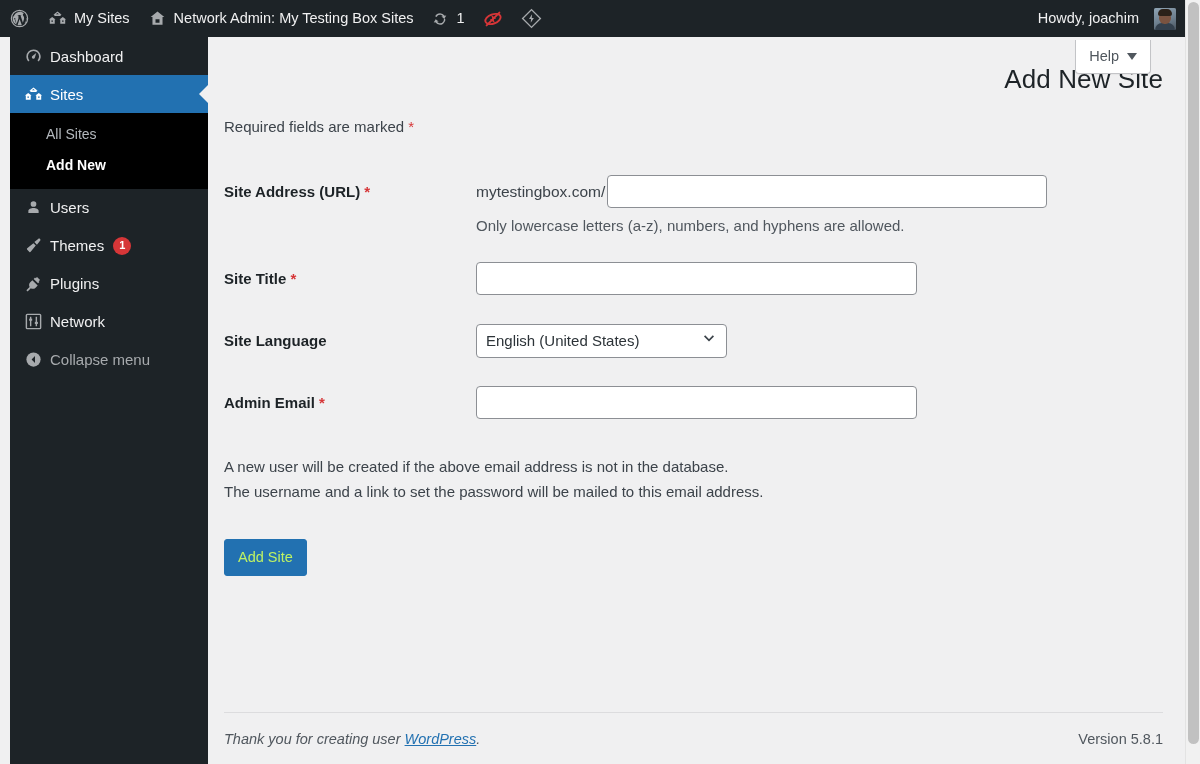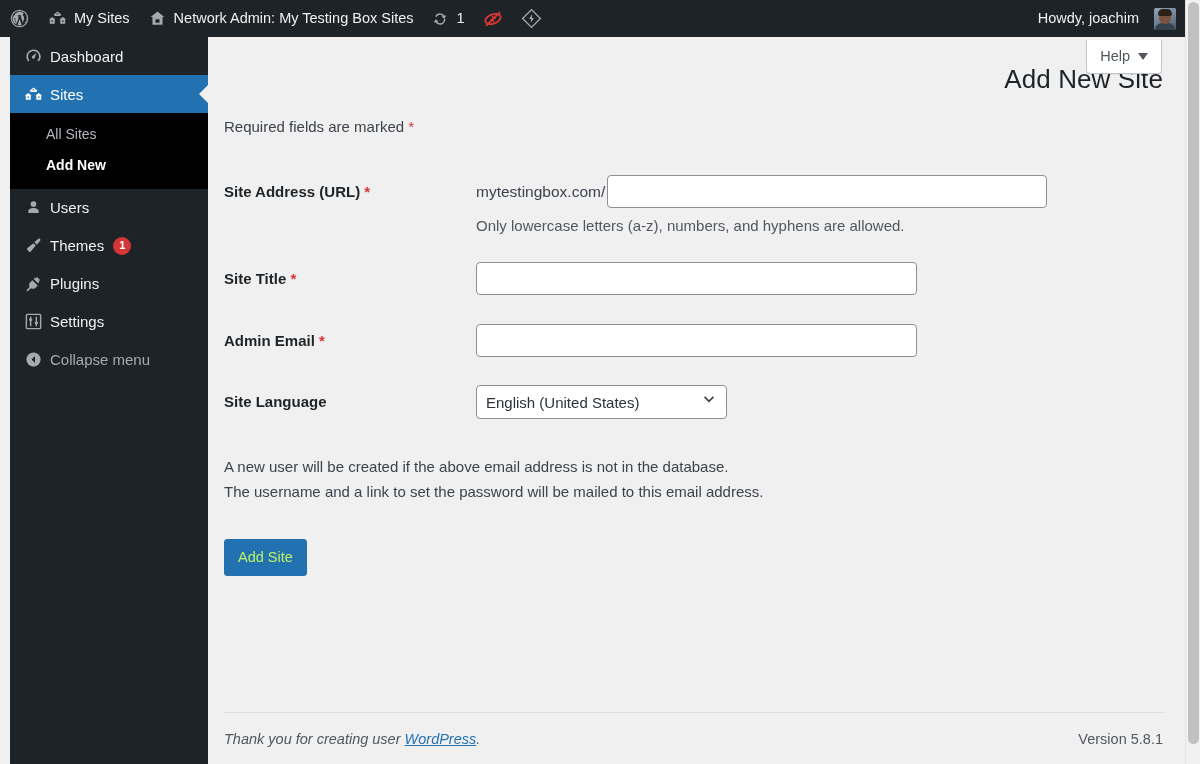--- a/index.html
+++ b/index.html
@@ -103,21 +103,21 @@
 
   
   #content {
     position: absolute; top: 37px; left: 198px;
     width: 987px; height: 727px;
     background: #f0f0f1;
     overflow: hidden;
   }
   #content-inner { position: relative; padding: 0 22px 0 26px; height: 727px; }
 
-  .help-wrap { position: absolute; right: 23px; top: 3px; }
+  .help-wrap { position: absolute; right: 34px; top: 3px; }
   .help-tab {
     display: inline-flex; align-items: center; gap: 8px;
     background: #fff;
     border: 1px solid #c3c4c7;
     border-top: none;
     border-radius: 0 0 4px 4px;
     padding: 8px 13px 9px 13px;
     font-size: 14.5px;
     color: #50575e;
     box-shadow: 0 1px 1px rgba(0,0,0,.04);
@@ -378,21 +378,21 @@
 
     <div class="menu-item">
       <span class="mi-icon">
         <svg width="19" height="19" viewBox="0 0 20 20" fill="currentColor">
           <rect x="2.5" y="2.5" width="15" height="15" rx="1" fill="none" stroke="currentColor" stroke-width="1.5"></rect>
           <path d="M7 5v10M13 5v10" stroke="currentColor" stroke-width="1.5"></path>
           <rect x="5.4" y="7" width="3.2" height="2.2" fill="currentColor"></rect>
           <rect x="11.4" y="10.4" width="3.2" height="2.2" fill="currentColor"></rect>
         </svg>
       </span>
-      <span class="mi-label">Settings</span>
+      <span class="mi-label">Network</span>
     </div>
 
     <div class="menu-item collapse">
       <span class="mi-icon">
         <svg width="19" height="19" viewBox="0 0 20 20" fill="currentColor">
           <circle cx="10" cy="10" r="7.5"></circle>
           <path d="M11.6 6.4 8 10l3.6 3.6V6.4z" fill="#1d2327"></path>
         </svg>
       </span>
       <span class="mi-label">Collapse menu</span>
@@ -427,30 +427,20 @@
                 <span class="url-prefix">mytestingbox.com/</span>
                 <input class="txt url-input" type="text" value="" style="">
               </div>
               <p class="desc">Only lowercase letters (a-z), numbers, and hyphens are allowed.</p>
             </td>
           </tr>
 
           <tr>
             <th>
               <span>Site Title</span>
-              <span class="req">*</span>
-            </th>
-            <td>
-              <input class="txt wide-input" type="text" value="" style="">
-            </td>
-          </tr>
-
-          <tr>
-            <th>
-              <span>Admin Email</span>
               <span class="req">*</span>
             </th>
             <td>
               <input class="txt wide-input" type="text" value="" style="">
             </td>
           </tr>
 
           <tr>
             <th>
               <span>Site Language</span>
@@ -461,20 +451,30 @@
                   <option>English (United States)</option>
                 </select>
                 <span class="select-chev">
                   <svg width="14" height="14" viewBox="0 0 14 14" fill="none" stroke="currentColor" stroke-width="1.7">
                     <path d="M2.6 4.8 7 9.2l4.4-4.4"></path>
                   </svg>
                 </span>
               </span>
             </td>
           </tr>
+
+          <tr>
+            <th>
+              <span>Admin Email</span>
+              <span class="req">*</span>
+            </th>
+            <td>
+              <input class="txt wide-input" type="text" value="" style="">
+            </td>
+          </tr>
         </tbody>
       </table>
 
       <div class="note-block">
         <div>A new user will be created if the above email address is not in the database.</div>
         <div>The username and a link to set the password will be mailed to this email address.</div>
       </div>
 
       <button class="btn-primary">Add Site</button>
 

